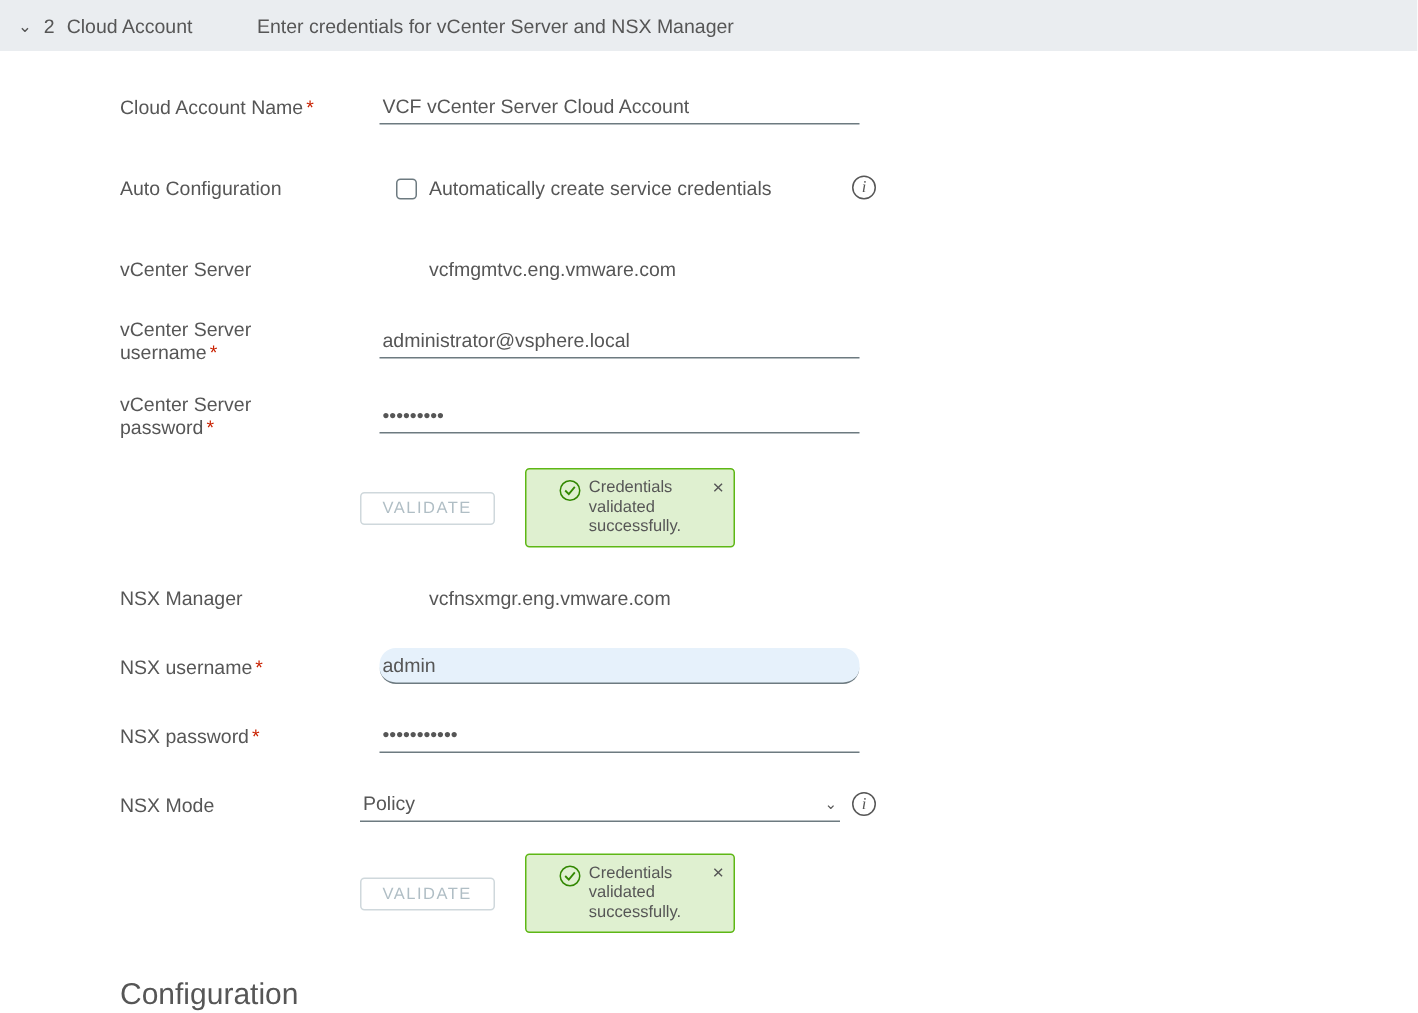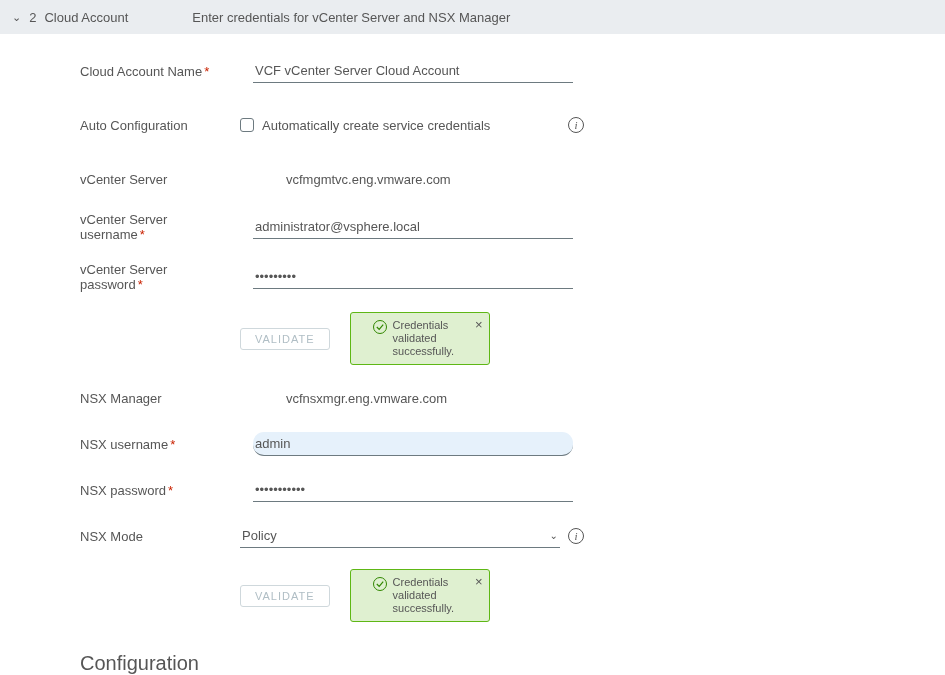--- a/index.html
+++ b/index.html
@@ -7,21 +7,21 @@
   .step-header {
     background: #eaedf0;
     height: 34px;
     display: flex;
     align-items: center;
     padding: 0 12px;
     color: #565656;
   }
   .step-header .chev { margin-right: 8px; font-size: 11px; color: #565656; }
   .step-header .num { margin-right: 8px; font-weight: 400; }
-  .step-header .title { font-weight: 400; margin-right: 64px; }
+  .step-header .title { font-weight: 400; margin-right: 43px; }
   .step-header .subtitle { color: #565656; }
 
   .form-body { padding: 24px 0 40px 80px; width: 945px; }
 
   .row { display: flex; align-items: center; margin-bottom: 20px; min-height: 26px; }
   .row.gap-top { margin-top: 28px; }
   .label-col { width: 160px; font-size: 13px; color: #565656; padding-right: 8px; }
   .req { color: #c92100; margin-left: 2px; }
   .field-col { display: flex; align-items: center; }
 
@@ -32,21 +32,21 @@
     background: transparent;
     padding: 4px 2px;
     font-size: 13px;
     color: #565656;
     outline: none;
     margin-left: 13px;
   }
   .text-input.highlight { background: #e6f1fb; border-radius: 11px; }
   .static-val { font-size: 13px; color: #565656; padding: 4px 2px; margin-left: 44px; }
 
-  .checkbox-wrap { display: flex; align-items: flex-start; }
+  .checkbox-wrap { display: flex; align-items: flex-end; margin-left: 24px; }
   .chk {
     width: 14px; height: 14px;
     border: 1px solid #6d7a80;
     border-radius: 3px;
     margin-right: 8px;
     display: inline-flex; align-items: center; justify-content: center;
     background: #fff;
   }
   .chk-label { font-size: 13px; color: #565656; }
 

